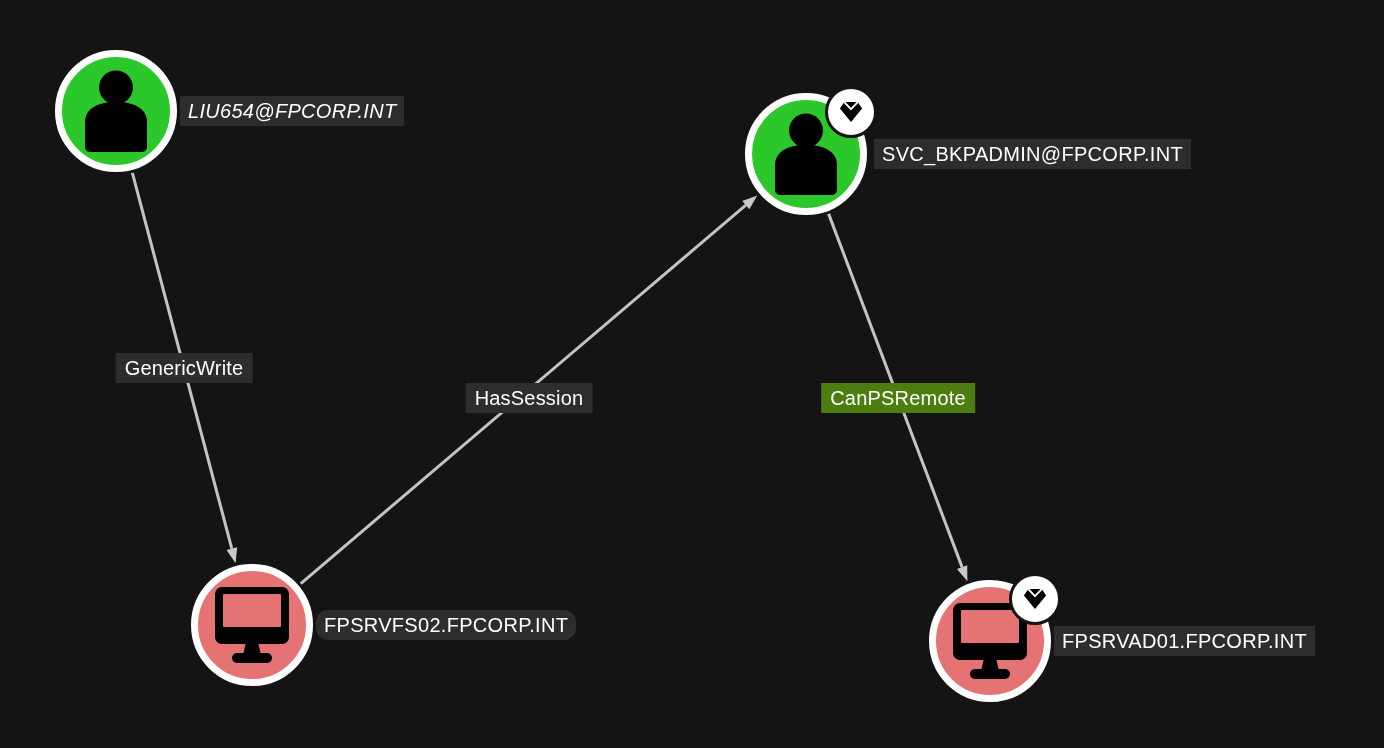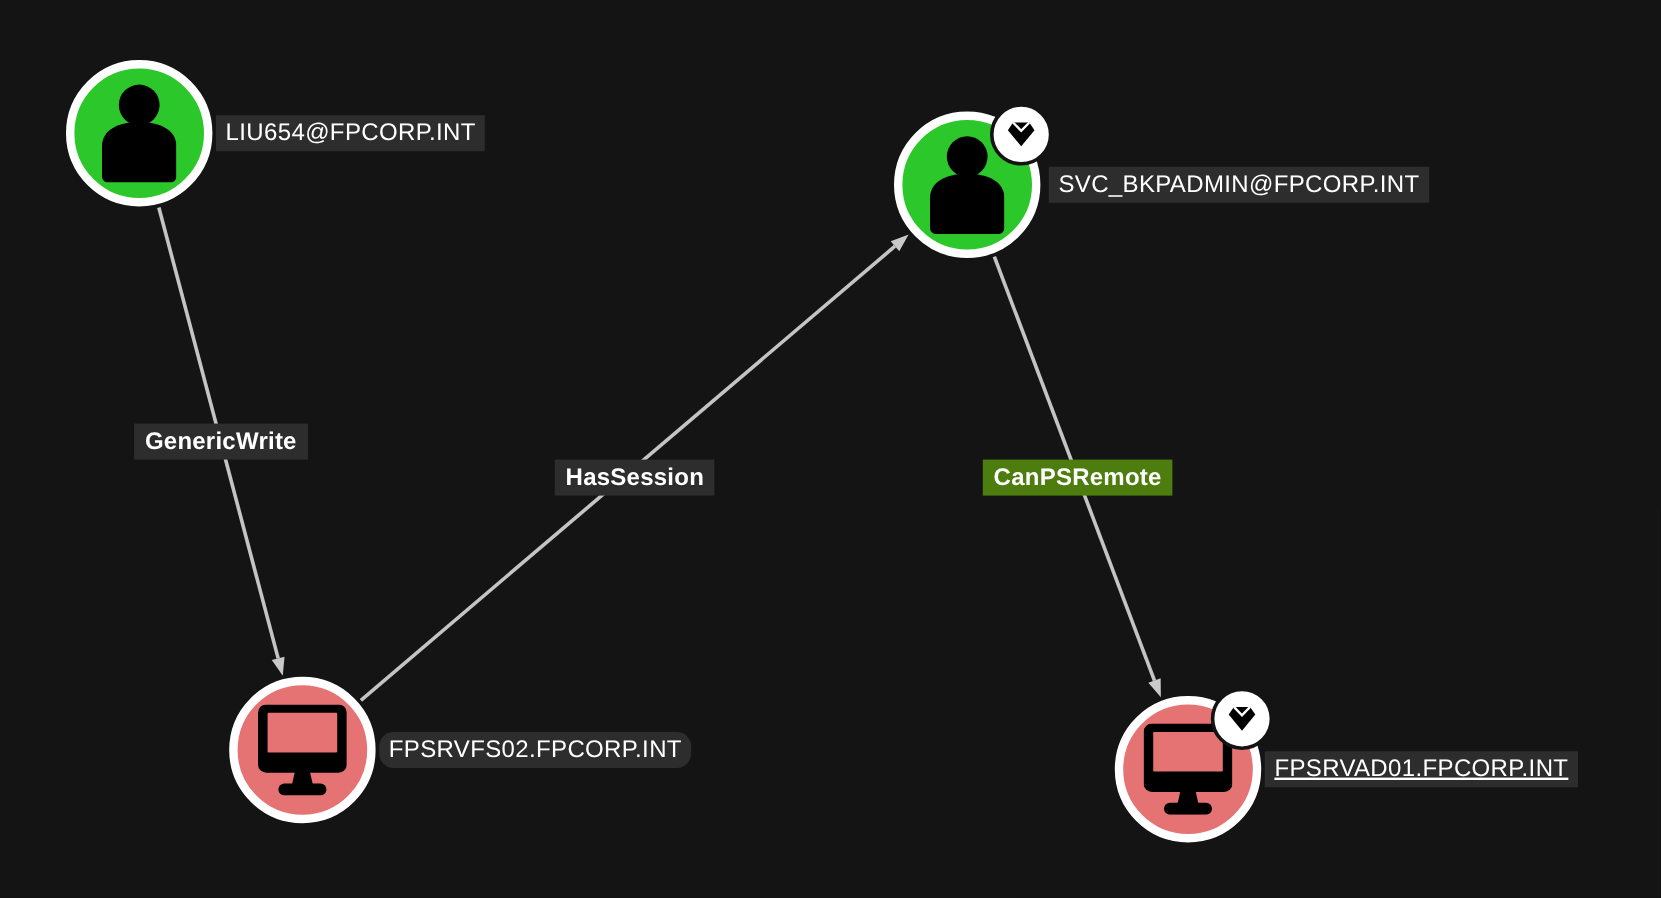--- a/index.html
+++ b/index.html
@@ -47,21 +47,21 @@
     white-space: nowrap;
     letter-spacing: 0.3px;
   }
   .edge-label {
     position: absolute;
     z-index: 2;
     transform: translate(-50%, -50%);
     color: #ffffff;
     background: #2d2d2d;
     font-size: 20px;
-    font-weight: 700;
+    font-weight: 400;
     line-height: 24px;
     padding: 3px 9px;
     white-space: nowrap;
     letter-spacing: 0.2px;
     text-align: center;
   }
   .tier-zero-badge {
     position: absolute;
     width: 46px;
     height: 46px;
@@ -89,21 +89,21 @@
     </svg>
 <div class="edge-label" style="left: 184px; top: 368px; background: rgb(45, 45, 45); color: rgb(255, 255, 255);">GenericWrite</div>
     <div class="edge-label" style="left: 529px; top: 398px; background: rgb(45, 45, 45); color: rgb(255, 255, 255);">HasSession</div>
     <div class="edge-label" style="left: 898px; top: 397.5px; background: #4d7c0f; color: rgb(255, 255, 255);">CanPSRemote</div>
     <div class="graph-node" style="left: 55px; top: 50px; background: rgb(43, 199, 43); border-color: rgb(255, 255, 255);">
       <svg width="62" height="82" viewBox="0 0 62 82" xmlns="http://www.w3.org/2000/svg">
     <circle cx="31" cy="17.5" r="17" fill="#000000"></circle>
     <path d="M0 77 L0 52 C0 38 14 31.7 31 31.7 C48 31.7 62 38 62 52 L62 77 C62 79.8 59.8 82 57 82 L5 82 C2.2 82 0 79.8 0 77 Z" fill="#000000"></path>
   </svg>
     </div>
-    <div class="node-label" style="left: 180px; top: 96px; background: rgb(45, 45, 45); color: rgb(255, 255, 255);">LIU654@FPCORP.INT</div>
+    <div class="node-label" style="left: 180px; top: 96px; background: rgb(45, 45, 45); color: rgb(255, 255, 255); font-style: italic;">LIU654@FPCORP.INT</div>
     <div class="graph-node" style="left: 745px; top: 93px; background: rgb(43, 199, 43); border-color: rgb(255, 255, 255);">
       <svg width="62" height="82" viewBox="0 0 62 82" xmlns="http://www.w3.org/2000/svg">
     <circle cx="31" cy="17.5" r="17" fill="#000000"></circle>
     <path d="M0 77 L0 52 C0 38 14 31.7 31 31.7 C48 31.7 62 38 62 52 L62 77 C62 79.8 59.8 82 57 82 L5 82 C2.2 82 0 79.8 0 77 Z" fill="#000000"></path>
   </svg>
     </div>
     <div class="tier-zero-badge" style="left: 825px; top: 86px; background: rgb(255, 255, 255);">
       <svg width="28" height="28" viewBox="0 0 24 24" xmlns="http://www.w3.org/2000/svg">
     <polygon points="6.2,3.5 17.8,3.5 21.5,9 12,20.5 2.5,9" fill="#000000"></polygon>
     <path d="M6.2 3.5 L12 9.5 L17.8 3.5" fill="none" stroke="#ffffff" stroke-width="1.7"></path>
@@ -126,14 +126,14 @@
     <path d="M31 55 L43 55 L46 68 L28 68 Z" fill="#000000"></path>
     <rect x="17" y="66" width="40" height="10" rx="5" fill="#000000"></rect>
   </svg>
     </div>
     <div class="tier-zero-badge" style="left: 1009px; top: 573px; background: rgb(255, 255, 255);">
       <svg width="28" height="28" viewBox="0 0 24 24" xmlns="http://www.w3.org/2000/svg">
     <polygon points="6.2,3.5 17.8,3.5 21.5,9 12,20.5 2.5,9" fill="#000000"></polygon>
     <path d="M6.2 3.5 L12 9.5 L17.8 3.5" fill="none" stroke="#ffffff" stroke-width="1.7"></path>
   </svg>
     </div>
-    <div class="node-label" style="left: 1054px; top: 626px; background: rgb(45, 45, 45); color: rgb(255, 255, 255); text-decoration: underline;">FPSRVAD01.FPCORP.INT</div>
+    <div class="node-label" style="left: 1054px; top: 626px; background: rgb(45, 45, 45); color: rgb(255, 255, 255);">FPSRVAD01.FPCORP.INT</div>
   </div>
 
 </body></html>

